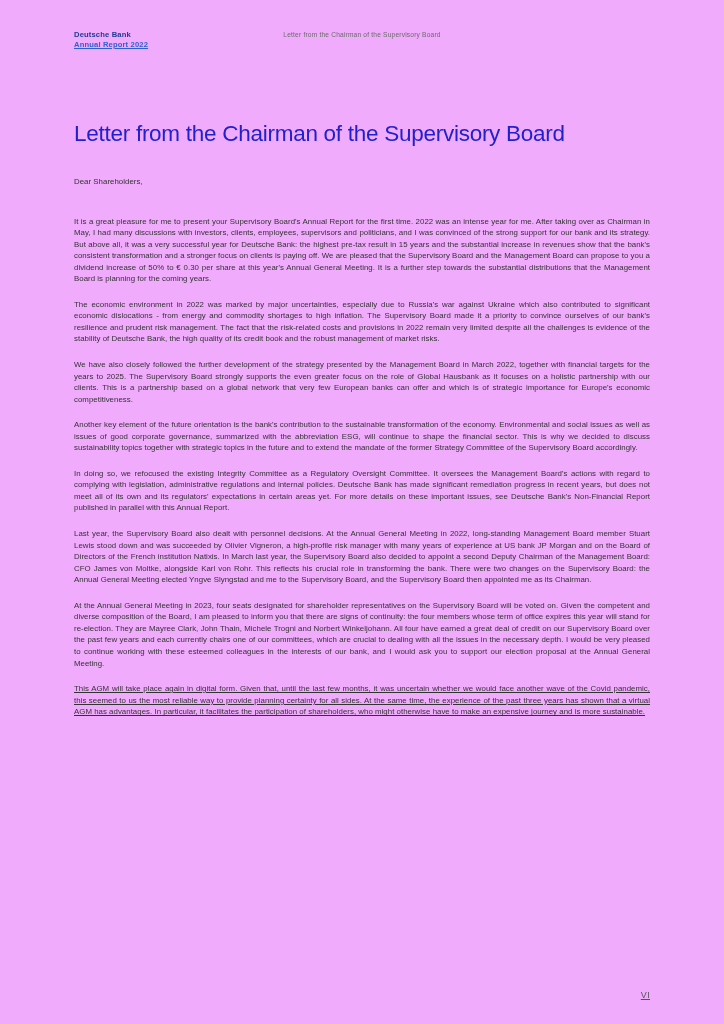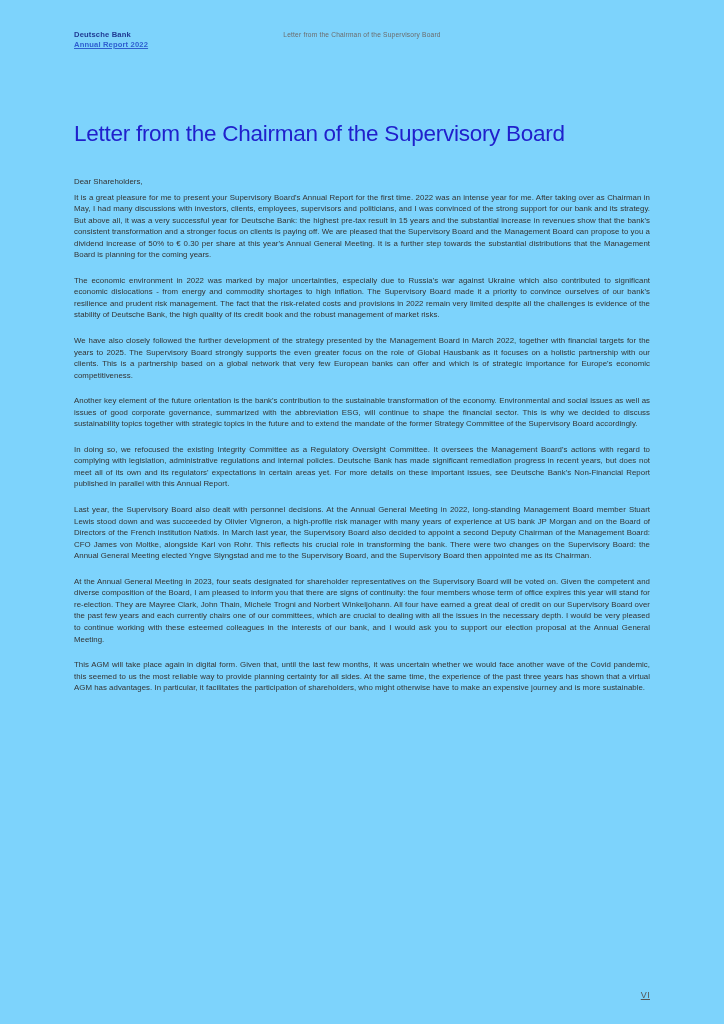--- a/index.html
+++ b/index.html
@@ -4,21 +4,21 @@
 <style>
   html, body {
     margin: 0;
     padding: 0;
     background: #ffffff;
   }
   .page {
     position: relative;
     width: 724px;
     height: 1024px;
-    background: #7dd3fc;
+    background: #f0abfc;
     box-sizing: border-box;
     font-family: "Liberation Sans", sans-serif;
     overflow: hidden;
   }
   
   .running-header {
     position: absolute;
     top: 30px;
     left: 74px;
     right: 74px;
@@ -81,24 +81,25 @@
     margin: 0 0 14px 0;
     font-size: 7.85px;
     line-height: 11.55px;
     color: #333333;
     text-align: justify;
     text-justify: inter-word;
     letter-spacing: 0.004em;
   }
   .body-copy p.salutation {
     text-align: left;
-    margin-bottom: 4px;
+    margin-bottom: 28px;
   }
   .body-copy p:last-child {
     margin-bottom: 0;
+    text-decoration: underline;
   }
 
   
   .page-number {
     position: absolute;
     right: 74px;
     bottom: 24px;
     font-size: 9px;
     color: #555555;
     letter-spacing: 0.04em;

